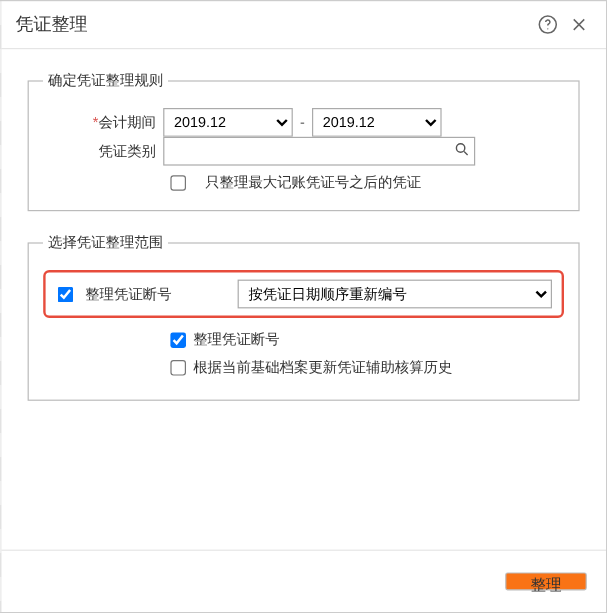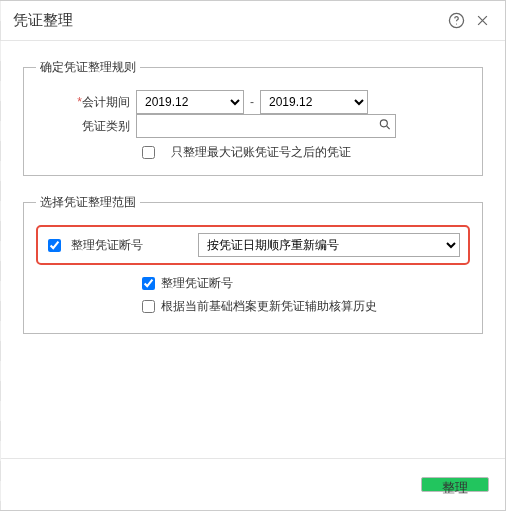--- a/index.html
+++ b/index.html
@@ -124,21 +124,21 @@
     display: flex;
     align-items: center;
     justify-content: flex-end;
     padding: 0 16px;
     gap: 10px;
   }
   .btn {
     min-width: 68px;
     height: 15px;
     border: 1px solid #bbb;
-    background: #22c55e;
+    background: #f97316;
     border-radius: 2px;
     font-size: 13px;
     color: #333;
     cursor: pointer;
   }
   .left-strip {
     position: absolute;
     left: -8px;
     top: 0;
     bottom: 0;

